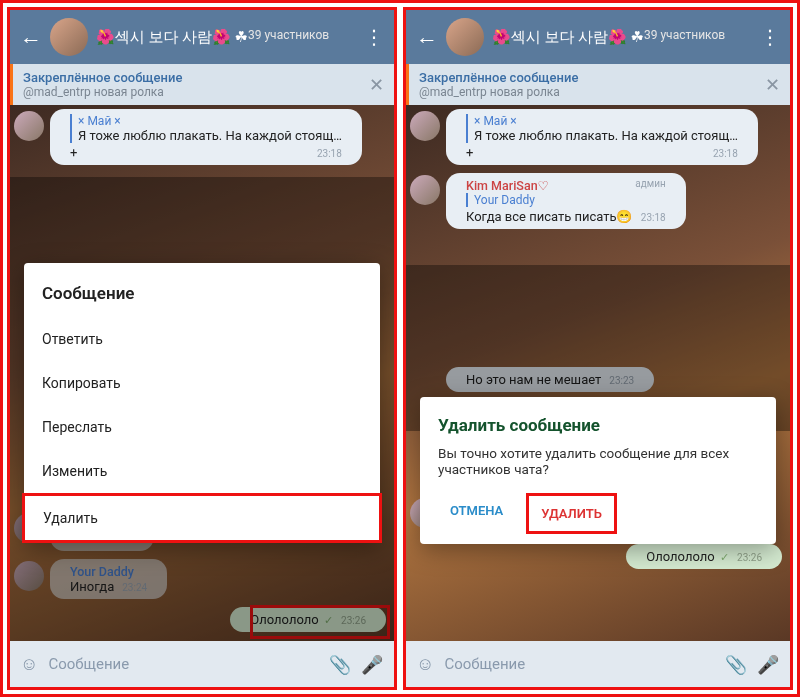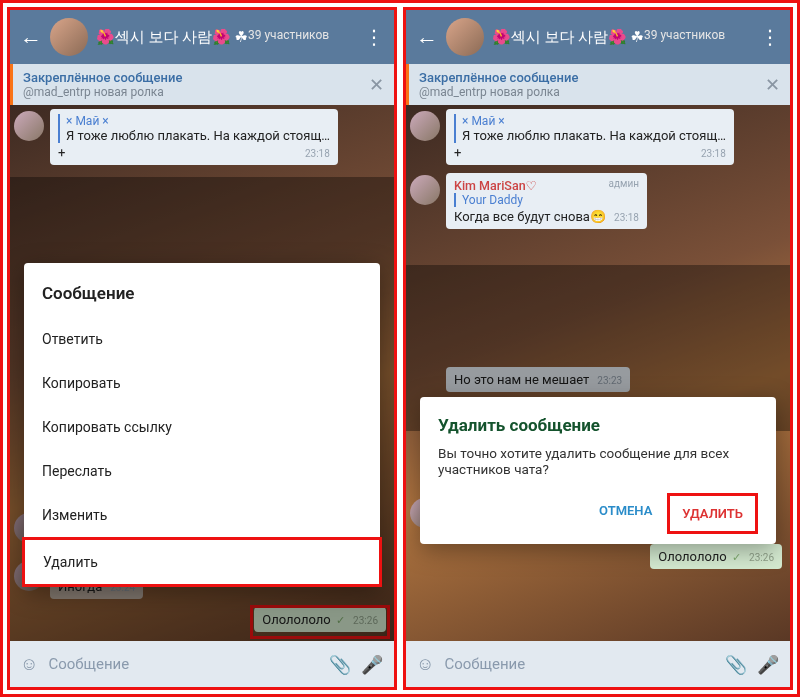--- a/index.html
+++ b/index.html
@@ -13,21 +13,21 @@
   .chat-sub{font-size:12px;color:#e5e5e5}
   .dots{font-size:20px;color:#fff}
   .pinned{background:#d9e3ec;padding:6px 10px;display:flex;align-items:center;border-left:3px solid #f97316}
   .pinned-col{flex:1}
   .pinned-title{color:#3b6ea5;font-size:13px;font-weight:500}
   .pinned-sub{color:#7a8591;font-size:12px}
   .close-pin{color:#8a96a3;font-size:18px}
   .chat-area{flex:1;position:relative;background:linear-gradient(160deg,#3d2a22 0%,#7a5038 40%,#b07540 60%,#5a3825 100%);overflow:hidden}
   .ava-sm{width:30px;height:30px;border-radius:50%;background:linear-gradient(135deg,#cab 0%,#876 100%);position:absolute;left:4px}
   .msg-wrap{position:relative;padding:4px 8px 4px 40px;display:flex;flex-direction:column}
-  .msg{background:#e8eef4;border-radius:4px;padding:5px 8px;max-width:320px;font-size:13px;color:#222;align-self:flex-start}
+  .msg{background:#e8eef4;border-radius:14px;padding:5px 20px;max-width:320px;font-size:13px;color:#222;align-self:flex-start}
   .msg .nm{color:#4a7fd1;font-size:12.5px;font-weight:500}
   .msg .nm.red{color:#c44}
   .msg .q{border-left:2px solid #4a7fd1;padding-left:6px;margin-bottom:2px}
   .msg .q .qn{color:#4a7fd1;font-size:12px}
   .msg .time{color:#97a3b0;font-size:10px;float:right;margin-left:8px;margin-top:3px}
   .msg .adm{color:#97a3b0;font-size:10px;float:right}
   .out{align-self:flex-end;background:#d4ead0}
   .out .time{color:#8fa089}
   .tick{color:#7faa6e;font-size:11px;margin-left:2px}
   .dim .msg{background:rgba(232,238,244,.6)}
@@ -35,21 +35,21 @@
   .ib-icon{color:#8495a8;font-size:18px}
   .ib-input{flex:1;color:#8a9aad;font-size:15px}
   
   .ctx-menu{position:absolute;left:14px;right:14px;top:158px;background:#fff;border-radius:4px;box-shadow:0 6px 24px rgba(0,0,0,.35);padding:12px 0 0 0;z-index:5}
   .ctx-title{font-size:17px;font-weight:600;padding:8px 18px 14px;color:#222}
   .ctx-item{font-size:14px;color:#222;padding:14px 18px}
   .ctx-item.hl{border:3px solid #e11;margin:0 -2px}
   .dialog{position:absolute;left:14px;right:14px;top:292px;background:#fff;border-radius:4px;box-shadow:0 6px 24px rgba(0,0,0,.35);padding:18px 18px 10px;z-index:5}
   .dlg-title{font-size:17px;font-weight:700;color:#14532d;margin-bottom:10px}
   .dlg-body{font-size:13.5px;color:#333;margin-bottom:16px}
-  .dlg-btns{display:flex;justify-content:flex-end;gap:3px}
+  .dlg-btns{display:flex;gap:11px}
   .dlg-btn{font-size:13px;font-weight:600;padding:10px 12px;color:#2a8cc9}
   .dlg-btn.danger{color:#d33;border:3px solid #e11}
   .overlay{position:absolute;inset:0;background:rgba(0,0,0,.35);z-index:4}
   .hl-box{position:absolute;border:3px solid #e11;z-index:3}
 </style>
 </head>
 <body>
 
 <div class="phone">
   <div class="header">
@@ -116,21 +116,20 @@
         <span class="tick">✓</span>
       </div>
     </div>
 
     <div class="hl-box" style="right:4px;bottom:2px;width:140px;height:34px"></div>
 
     <div class="ctx-menu">
       <div class="ctx-title">Сообщение</div>
       <div class="ctx-item">Ответить</div>
       <div class="ctx-item">Копировать</div>
-      <div class="ctx-item">Копировать ссылку</div>
       <div class="ctx-item">Переслать</div>
       <div class="ctx-item">Изменить</div>
       <div class="ctx-item hl">Удалить</div>
     </div>
   </div>
 
   <div class="input-bar">
     <span class="ib-icon">☺</span>
     <span class="ib-input">Сообщение</span>
     <span class="ib-icon">📎</span>
@@ -172,21 +171,21 @@
     </div>
 
     <div class="msg-wrap">
       <div class="ava-sm" style="top:6px"></div>
       <div class="msg">
         <span class="nm red">Kim MariSan♡</span>
         <span class="adm">админ</span>
         <div class="q">
           <div class="qn">Your Daddy</div>
         </div>
-        <span>Когда все будут снова😁</span>
+        <span>Когда все писать писать😁</span>
         <span class="time">23:18</span>
       </div>
     </div>
 
     <div class="overlay" style="top:160px;bottom:210px"></div>
 
     <div style="height:130px"></div>
 
     <div class="msg-wrap">
       <div class="msg">

